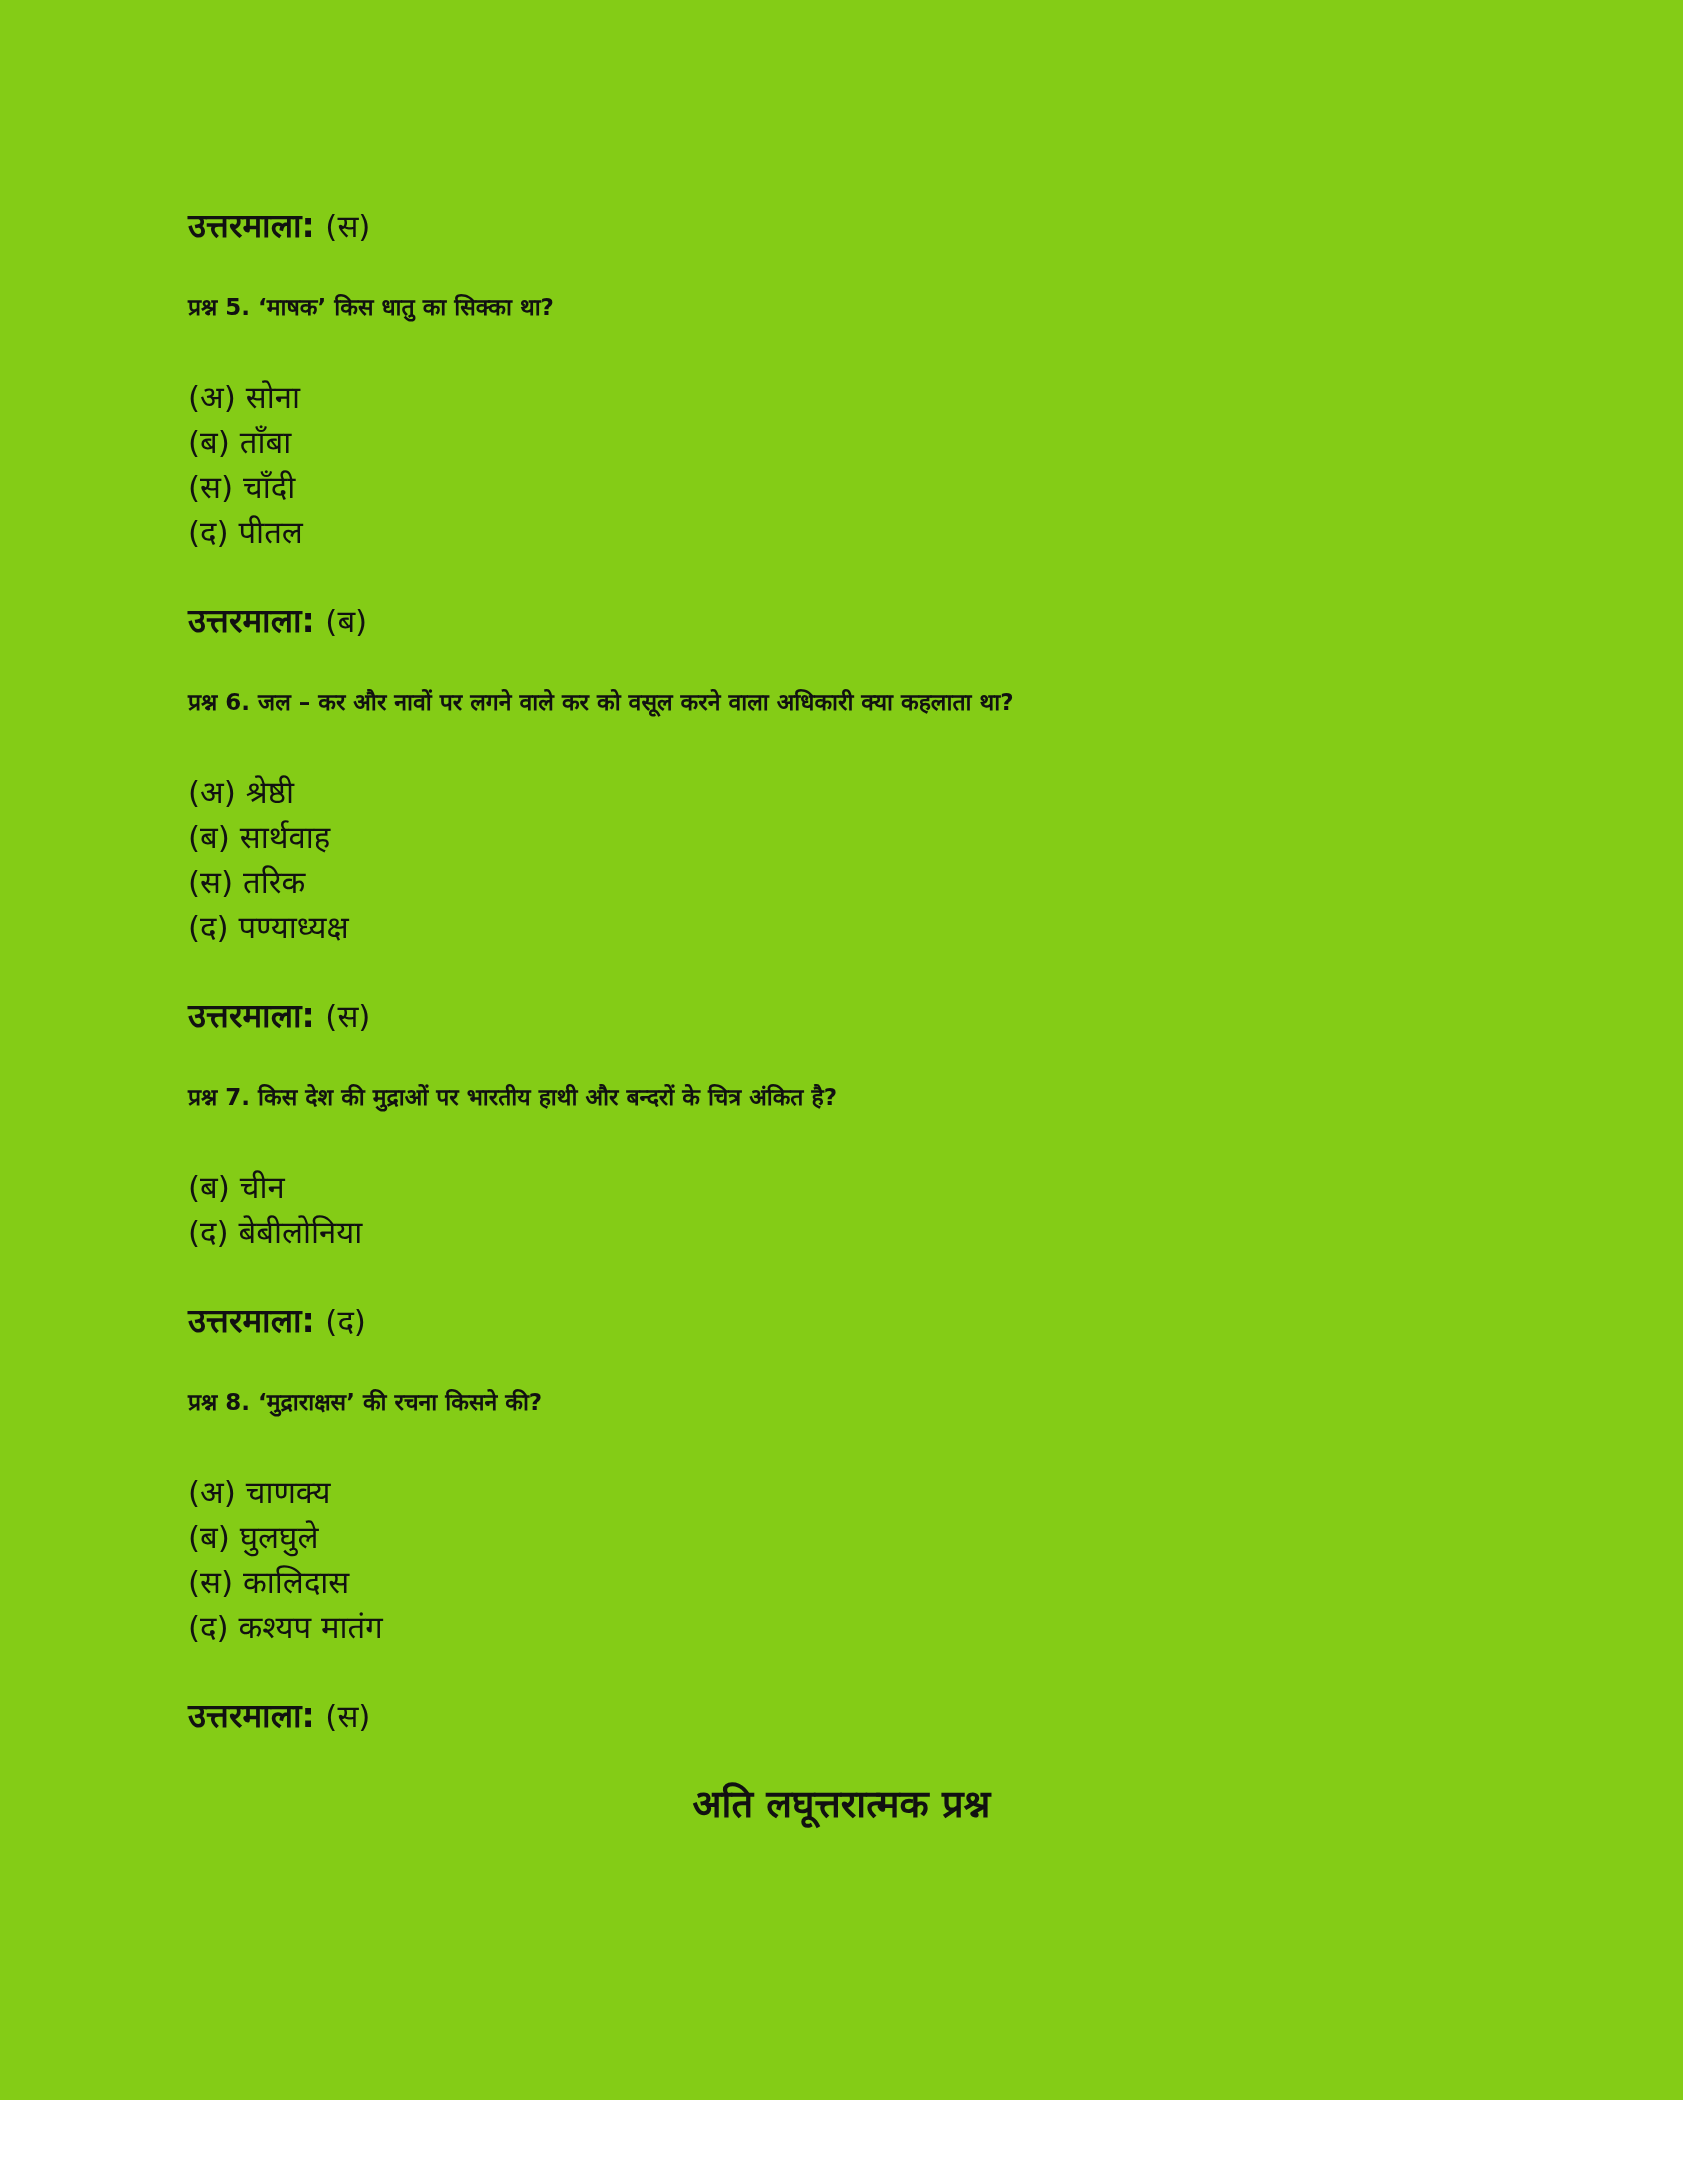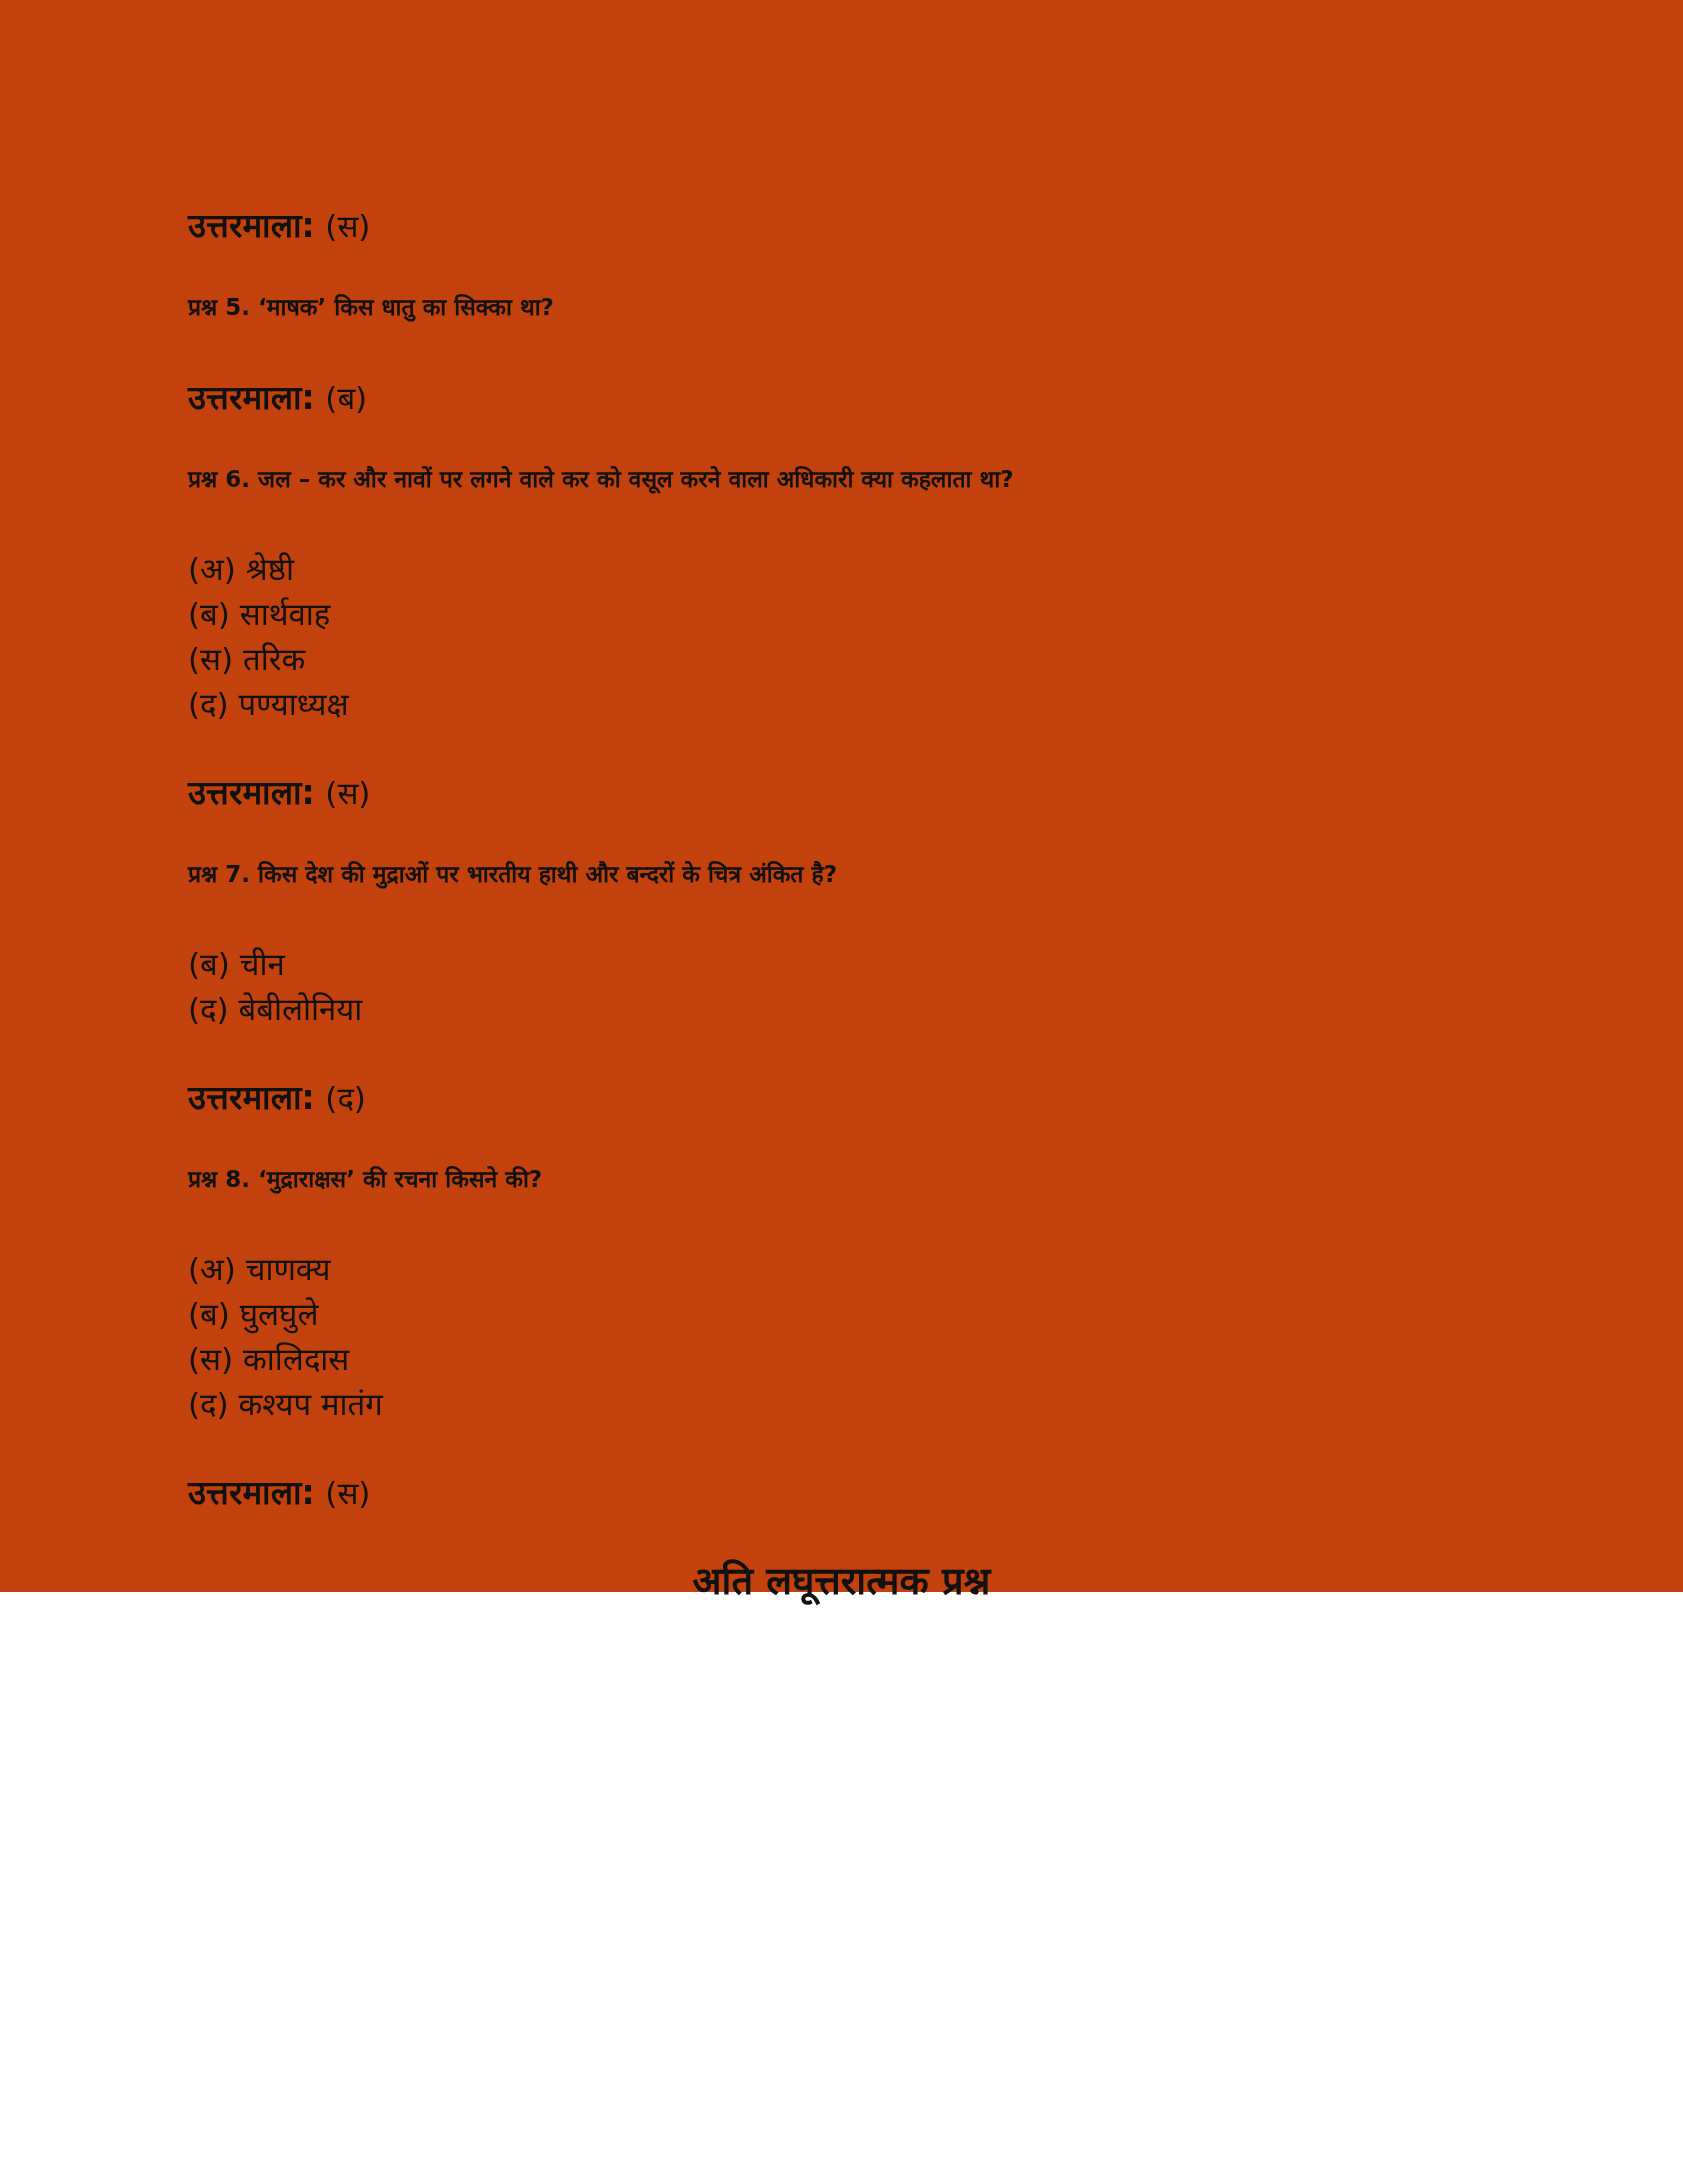--- a/index.html
+++ b/index.html
@@ -10,23 +10,23 @@
   body {
     width: 1683px;
     height: 2178px;
     font-family: "DejaVu Sans", sans-serif;
     color: #111111;
     overflow: hidden;
   }
   .page {
     box-sizing: border-box;
     width: 1683px;
-    height: 1592px;
+    height: 2100px;
     padding: 203px 109px 0 188px;
-    background: #c2410c;
+    background: #84cc16;
   }
   .answer-line {
     font-size: 33px;
     line-height: 45px;
     margin: 0 0 33px 0;
     white-space: nowrap;
   }
   .answer-label {
     font-weight: 700;
   }
@@ -62,20 +62,26 @@
 <body>
 
 <div class="page">
 
   <div class="answer-line">
     <span class="answer-label">उत्तरमाला:</span>
     <span class="answer-value">(स)</span>
   </div>
 
   <div class="question-title">प्रश्न 5. ‘माषक’ किस धातु का सिक्का था?</div>
+  <div class="options-list">
+    <div class="option-item">(अ) सोना</div>
+    <div class="option-item">(ब) ताँबा</div>
+    <div class="option-item">(स) चाँदी</div>
+    <div class="option-item">(द) पीतल</div>
+  </div>
   <div class="answer-line">
     <span class="answer-label">उत्तरमाला:</span>
     <span class="answer-value">(ब)</span>
   </div>
 
   <div class="question-title">प्रश्न 6. जल – कर और नावों पर लगने वाले कर को वसूल करने वाला अधिकारी क्या कहलाता था?</div>
   <div class="options-list">
     <div class="option-item">(अ) श्रेष्ठी</div>
     <div class="option-item">(ब) सार्थवाह</div>
     <div class="option-item">(स) तरिक</div>

